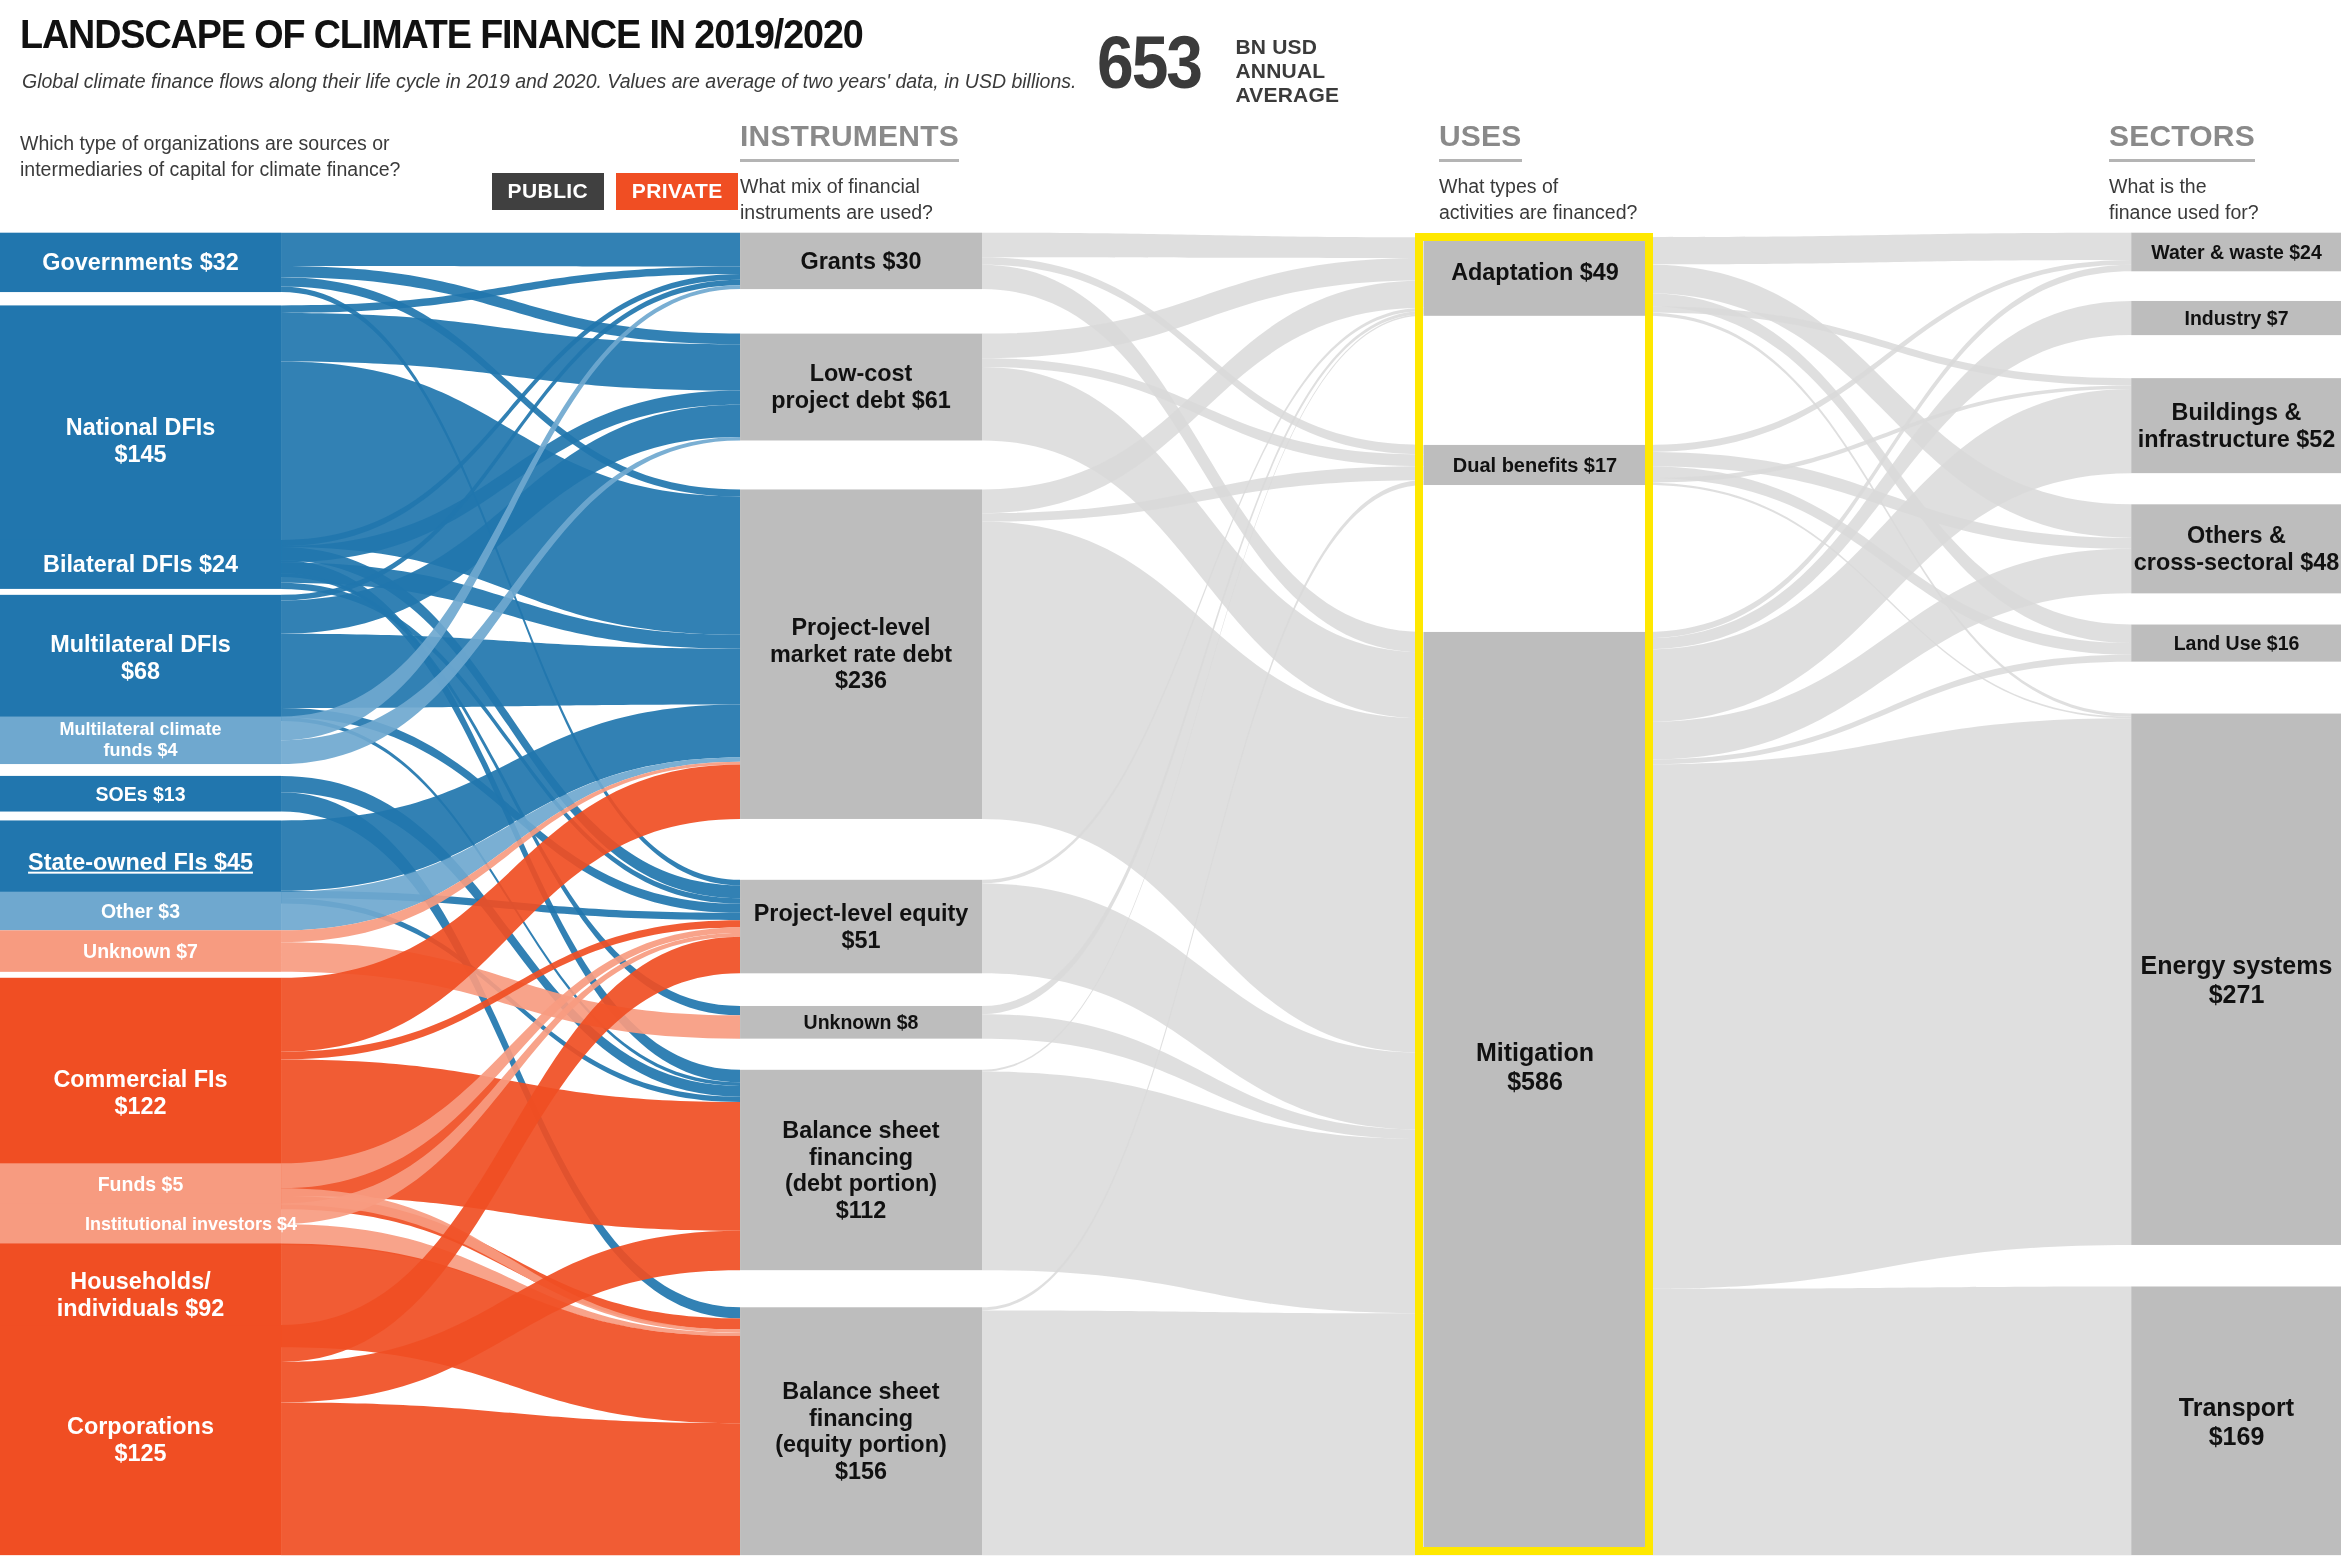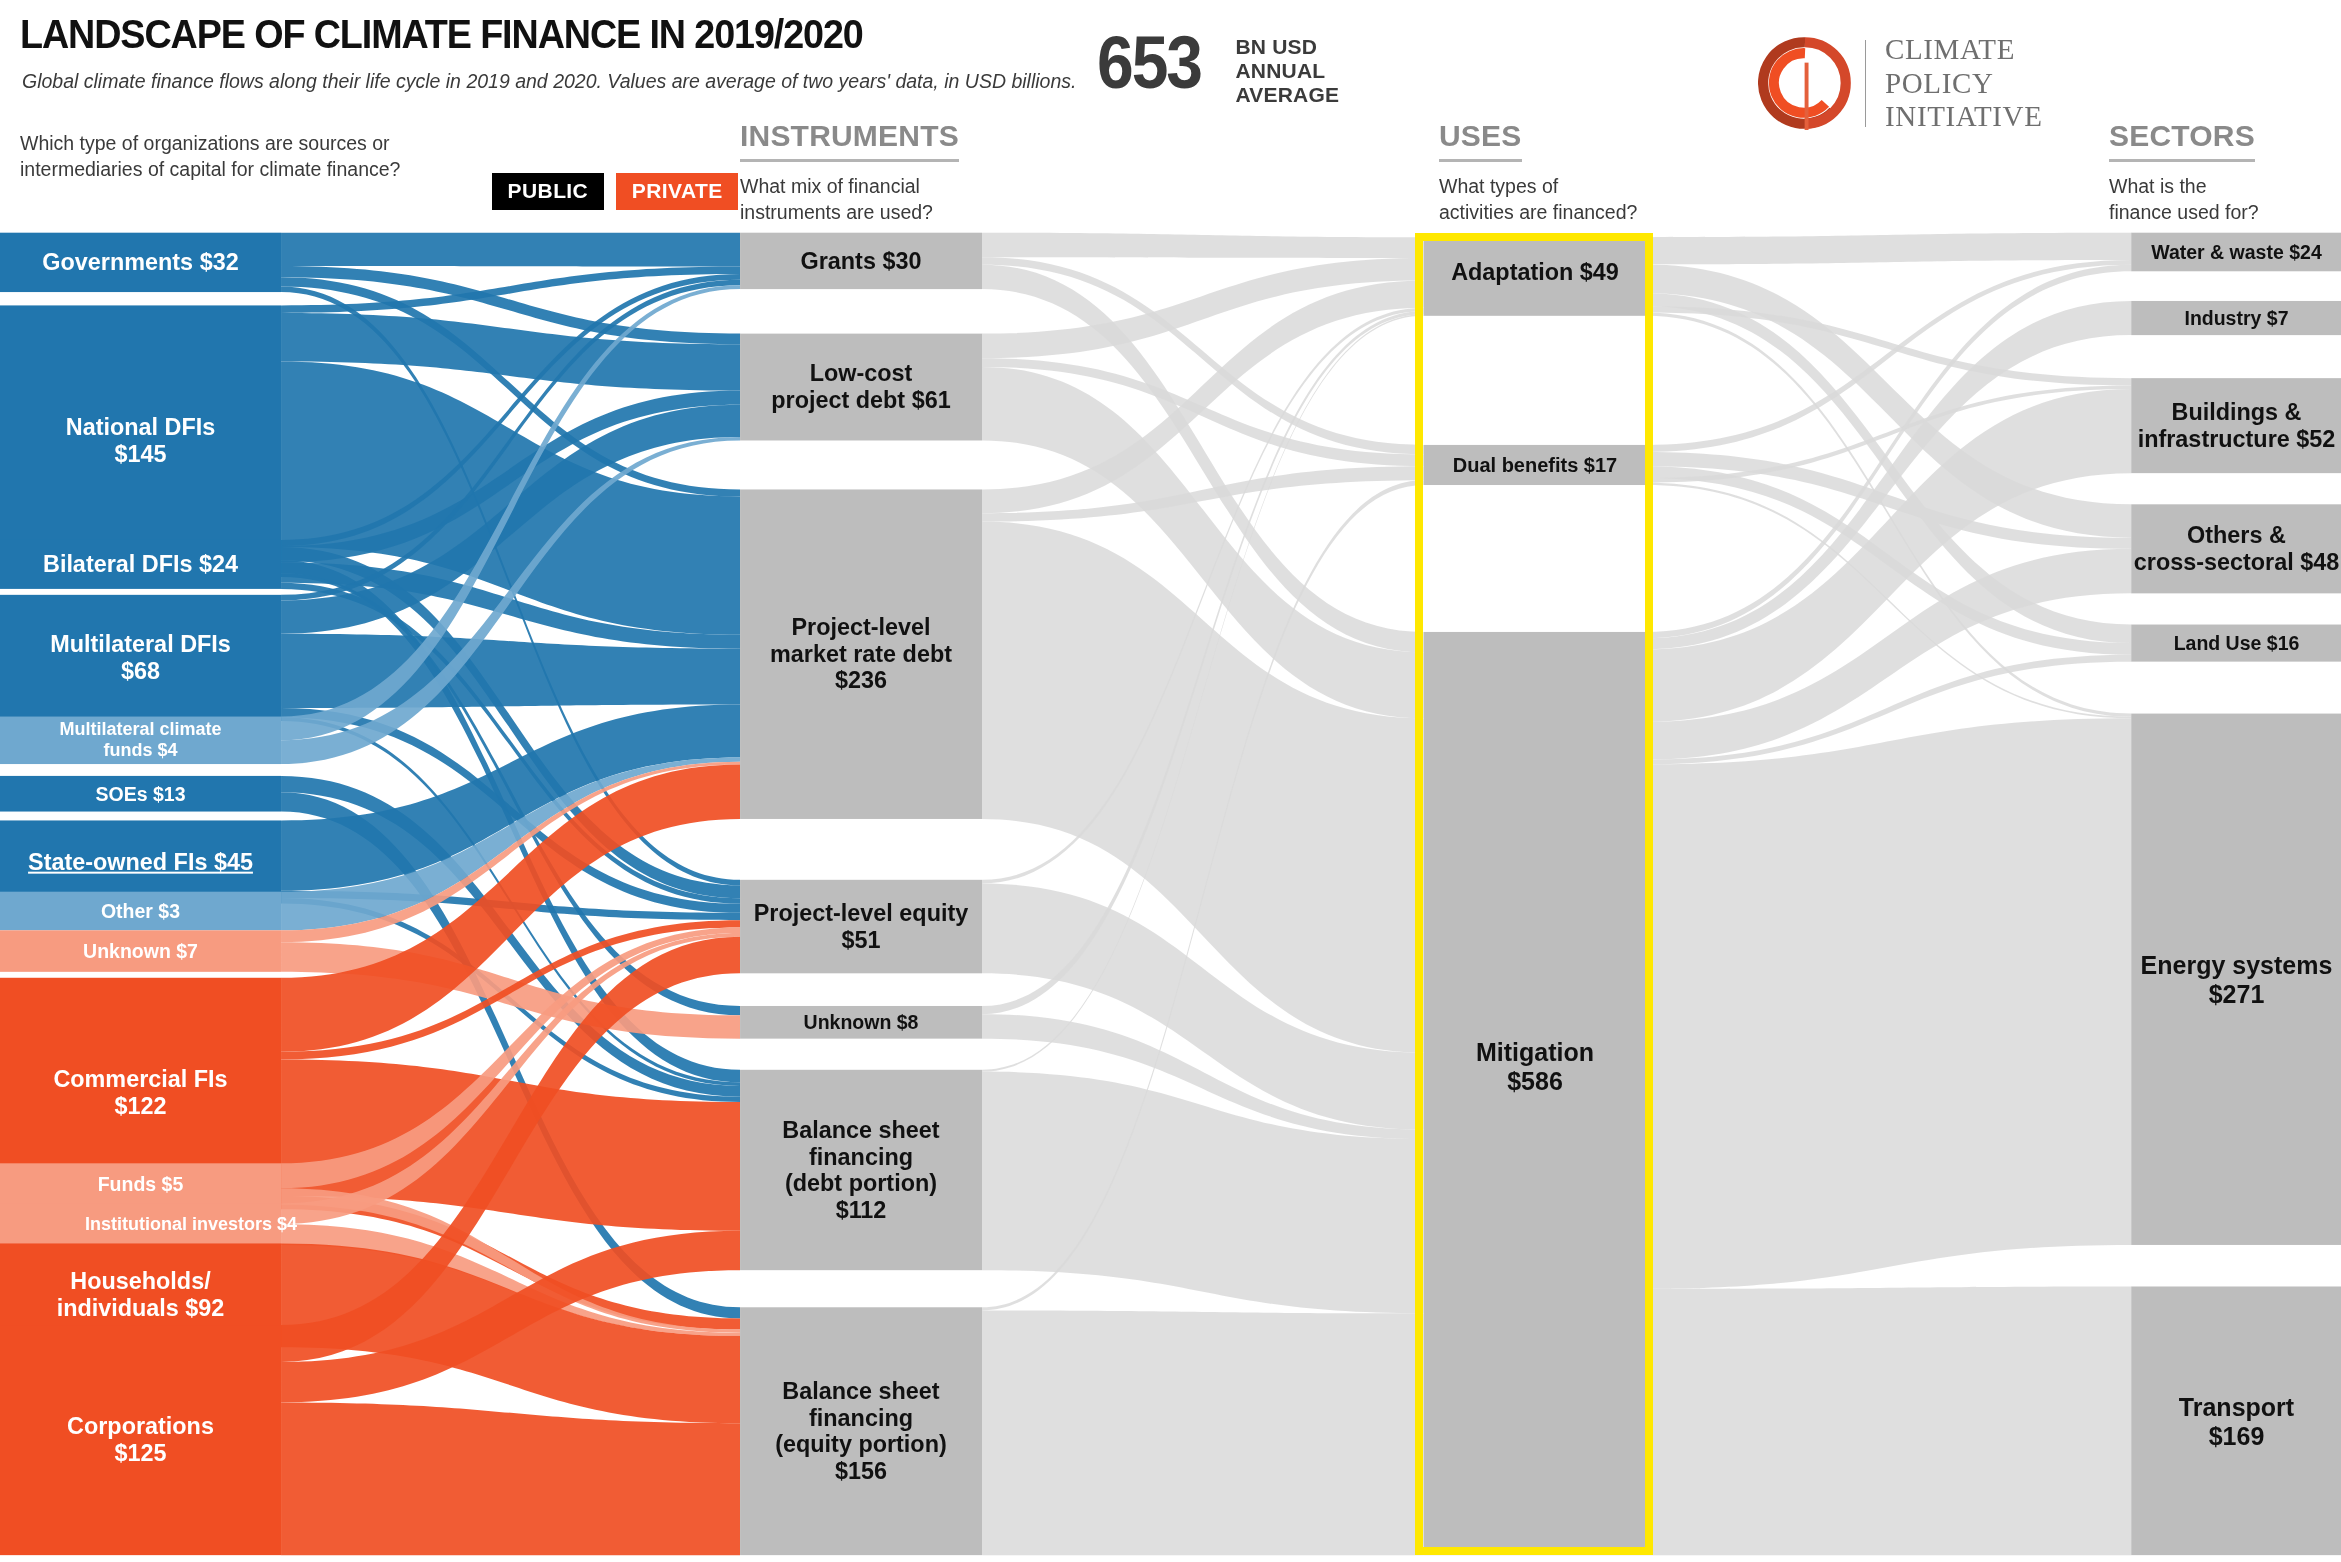--- a/index.html
+++ b/index.html
@@ -39,21 +39,21 @@
   .note-italic {
     position: absolute;
     font-size: 18px; font-style: italic; color: #1b1b1b; line-height: 1.4;
   }
 
   .badges { position: absolute; left: 492px; top: 173px; display: flex; gap: 12.5px; }
   .badge {
     color: #ffffff; font-size: 21px; font-weight: 700;
     padding: 5.5px 15.6px 7px 15.6px; letter-spacing: 0.4px;
   }
-  .badge.public { background: #000000; }
+  .badge.public { background: #404040; }
   .badge.private { background: #f04e23; }
 
   .bignum-wrap { position: absolute; left: 1097px; top: 28px; display: flex; align-items: flex-start; gap: 28px; }
   .bignum {
     font-size: 75px; font-weight: 800; color: #3b3b3b;
     line-height: 0.92; letter-spacing: -2.3px;
     transform: scaleX(0.88); transform-origin: left top;
   }
   .bignum-unit {
     margin-left: -7.8px; margin-top: 7px;
@@ -127,32 +127,20 @@
     <div class="hq" style="white-space:pre-line;">What types of
 activities are financed?</div>
   </div>
 
   <div class="colhead" style="left:2109px; top:119px; width:234px;">
     <div class="hl">SECTORS</div>
     <div class="hq" style="white-space:pre-line;">What is the
 finance used for?</div>
   </div>
 
-  <div class="logo">
-    <svg class="logo-mark" viewBox="0 0 120 120">
-      <path d="M60 8 A52 52 0 1 0 96 96" fill="none" stroke="#b03a1e" stroke-width="13"></path>
-      <path d="M60 22 A38 38 0 1 0 86 86" fill="none" stroke="#f04e23" stroke-width="13"></path>
-      <path d="M60 8 A52 52 0 0 1 60 112" fill="none" stroke="#d4482a" stroke-width="13"></path>
-      <path d="M62 34 L62 120" fill="none" stroke="#e4603c" stroke-width="5"></path>
-    </svg>
-    <div class="logo-rule"></div>
-    <div class="logo-text" style="white-space:pre-line;">CLIMATE
-POLICY
-INITIATIVE</div>
-  </div>
 
   <svg id="sankey" viewBox="0 0 3000 2002" width="2342" height="1563">
     <g id="links-layer">
         <path d="M 360 298 C 654 298, 654 298, 948 298 L 948 341.34814814814814 C 654 341.34814814814814, 654 340.77777777777777, 360 340.77777777777777 Z" fill="#2176ae" fill-opacity="0.92"></path>
         <path d="M 360 340.77777777777777 C 654 340.77777777777777, 654 427.28395061728395, 948 427.28395061728395 L 948 440.9728395061728 C 654 440.9728395061728, 654 355.037037037037, 360 355.037037037037 Z" fill="#2176ae" fill-opacity="0.92"></path>
         <path d="M 360 355.037037037037 C 654 355.037037037037, 654 626.9135802469136, 948 626.9135802469136 L 948 635.8558275789915 C 654 635.8558275789915, 654 366.91975308641975, 360 366.91975308641975 Z" fill="#2176ae" fill-opacity="0.92"></path>
         <path d="M 360 366.91975308641975 C 654 366.91975308641975, 654 1126.938271604938, 948 1126.938271604938 L 948 1133.9840232389251 C 654 1133.9840232389251, 654 374.04938271604937, 360 374.04938271604937 Z" fill="#2176ae" fill-opacity="0.92"></path>
         <path d="M 360 391.1604938271605 C 654 391.1604938271605, 654 341.34814814814814, 948 341.34814814814814 L 948 350.98106995884774 C 654 350.98106995884774, 654 400.75845040442744, 360 400.75845040442744 Z" fill="#2176ae" fill-opacity="0.92"></path>
         <path d="M 360 400.75845040442744 C 654 400.75845040442744, 654 440.9728395061728, 948 440.9728395061728 L 948 500.29135802469136 C 654 500.29135802469136, 654 463.1451681566624, 360 463.1451681566624 Z" fill="#2176ae" fill-opacity="0.92"></path>
         <path d="M 360 463.1451681566624 C 654 463.1451681566624, 654 635.8558275789915, 948 635.8558275789915 L 948 812.9123247541327 C 654 812.9123247541327, 654 700.6945934440188, 360 700.6945934440188 Z" fill="#2176ae" fill-opacity="0.92"></path>

